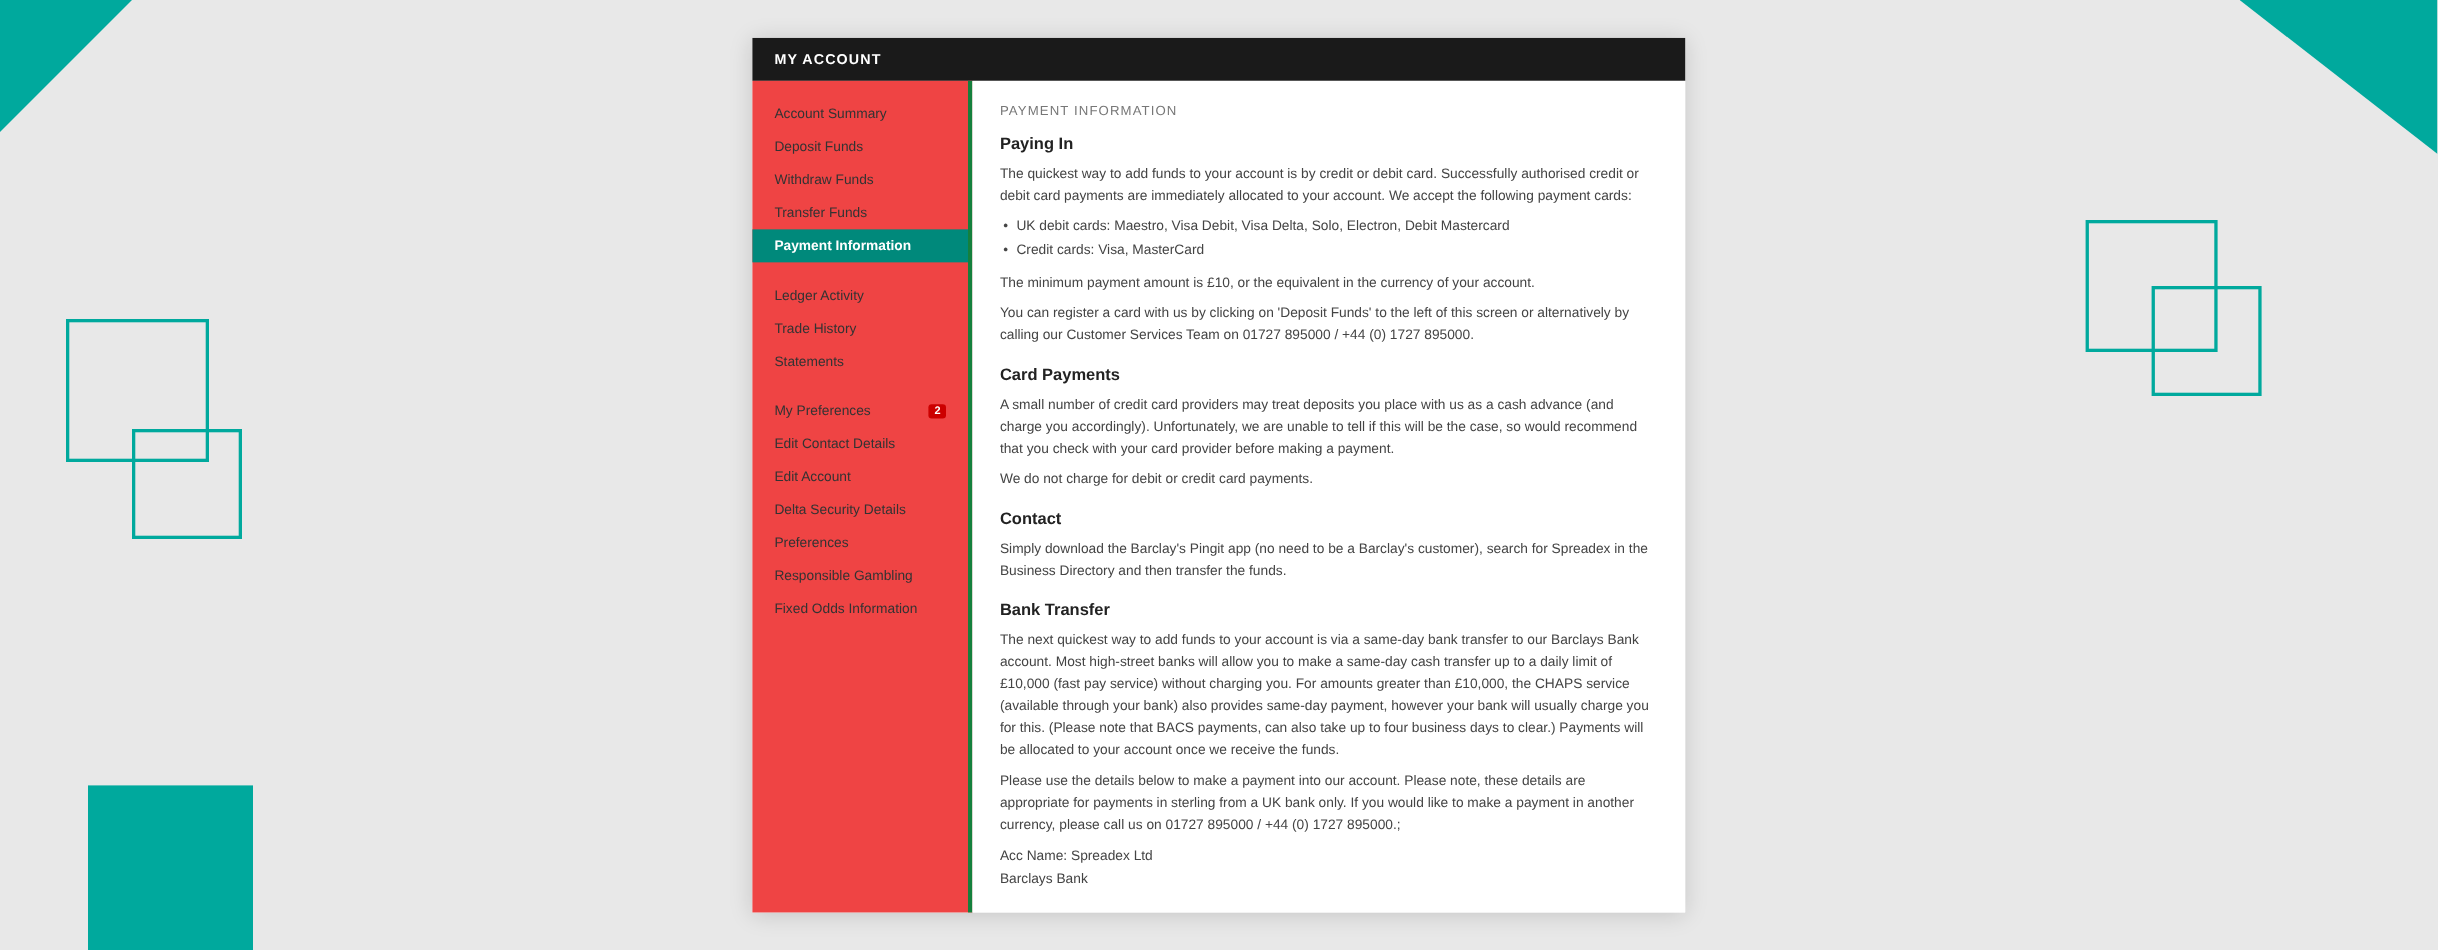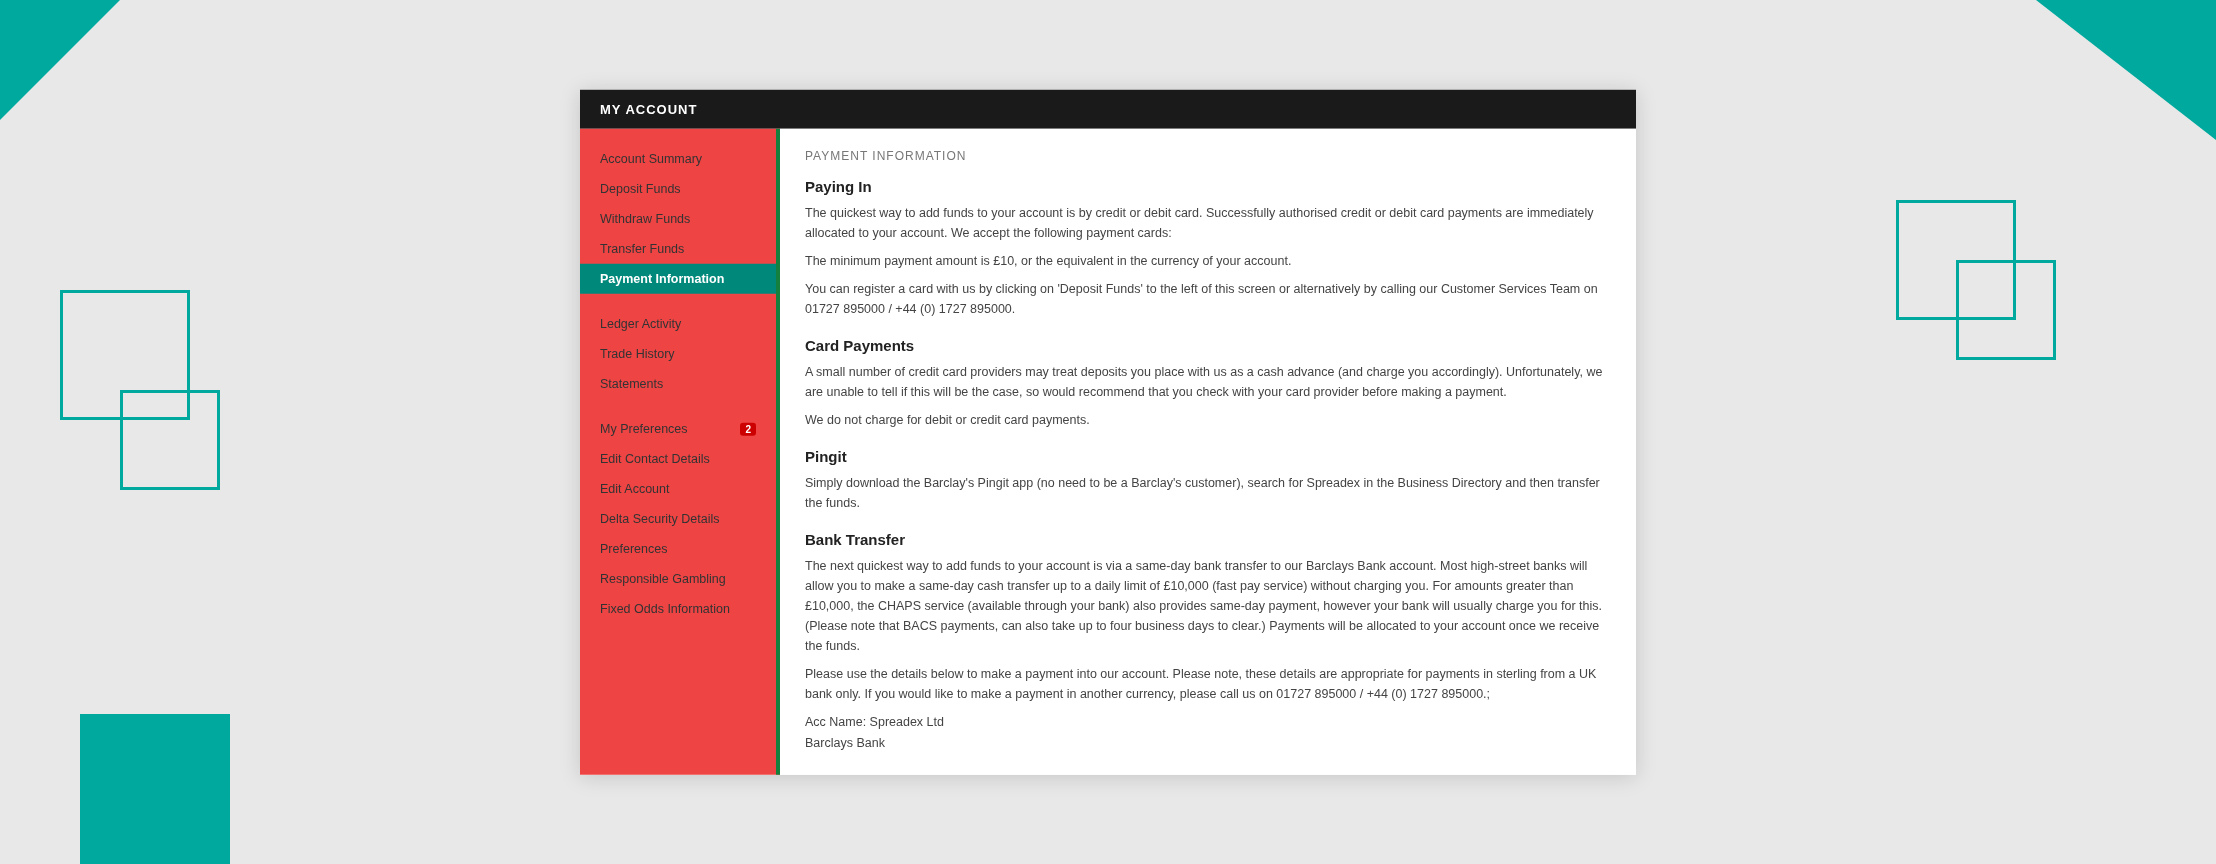--- a/index.html
+++ b/index.html
@@ -62,21 +62,21 @@
       border: 3px solid #00a99d;
       background: transparent;
     }
 
     
     .main-wrapper {
       position: absolute;
       top: 50%;
       left: 50%;
       transform: translate(-50%, -50%);
-      width: 1056px;
+      width: 848px;
       background: white;
       box-shadow: 0 2px 20px rgba(0,0,0,0.15);
     }
 
     
     .account-header {
       background: #1a1a1a;
       color: white;
       padding: 12px 20px;
       font-size: 13px;
@@ -251,26 +251,30 @@
         <div class="sidebar-item">
           <span>Fixed Odds Information</span>
         </div>
       </div>
 
     <div class="main-content">
       <div class="content-title">PAYMENT INFORMATION</div>
       <div id="content-sections">
           <div class="section-heading">Paying In</div>
           <p class="content-text">The quickest way to add funds to your account is by credit or debit card. Successfully authorised credit or debit card payments are immediately allocated to your account. We accept the following payment cards:</p>
+          <ul class="content-list">
+            <li>UK debit cards: Maestro, Visa Debit, Visa Delta, Solo, Electron, Debit Mastercard</li>
+            <li>Credit cards: Visa, MasterCard</li>
+          </ul>
           <p class="content-text">The minimum payment amount is £10, or the equivalent in the currency of your account.</p>
           <p class="content-text">You can register a card with us by clicking on 'Deposit Funds' to the left of this screen or alternatively by calling our Customer Services Team on 01727 895000 / +44 (0) 1727 895000.</p>
           <div class="section-heading">Card Payments</div>
           <p class="content-text">A small number of credit card providers may treat deposits you place with us as a cash advance (and charge you accordingly). Unfortunately, we are unable to tell if this will be the case, so would recommend that you check with your card provider before making a payment.</p>
           <p class="content-text">We do not charge for debit or credit card payments.</p>
-          <div class="section-heading">Pingit</div>
+          <div class="section-heading">Contact</div>
           <p class="content-text">Simply download the Barclay's Pingit app (no need to be a Barclay's customer), search for Spreadex in the Business Directory and then transfer the funds.</p>
           <div class="section-heading">Bank Transfer</div>
           <p class="content-text">The next quickest way to add funds to your account is via a same-day bank transfer to our Barclays Bank account. Most high-street banks will allow you to make a same-day cash transfer up to a daily limit of £10,000 (fast pay service) without charging you. For amounts greater than £10,000, the CHAPS service (available through your bank) also provides same-day payment, however your bank will usually charge you for this. (Please note that BACS payments, can also take up to four business days to clear.) Payments will be allocated to your account once we receive the funds.</p>
           <p class="content-text">Please use the details below to make a payment into our account. Please note, these details are appropriate for payments in sterling from a UK bank only. If you would like to make a payment in another currency, please call us on 01727 895000 / +44 (0) 1727 895000.;</p>
           <div class="bank-info">Acc Name: Spreadex Ltd</div>
           <div class="bank-info">Barclays Bank</div>
         </div>
     </div>
   </div>
 </div>

